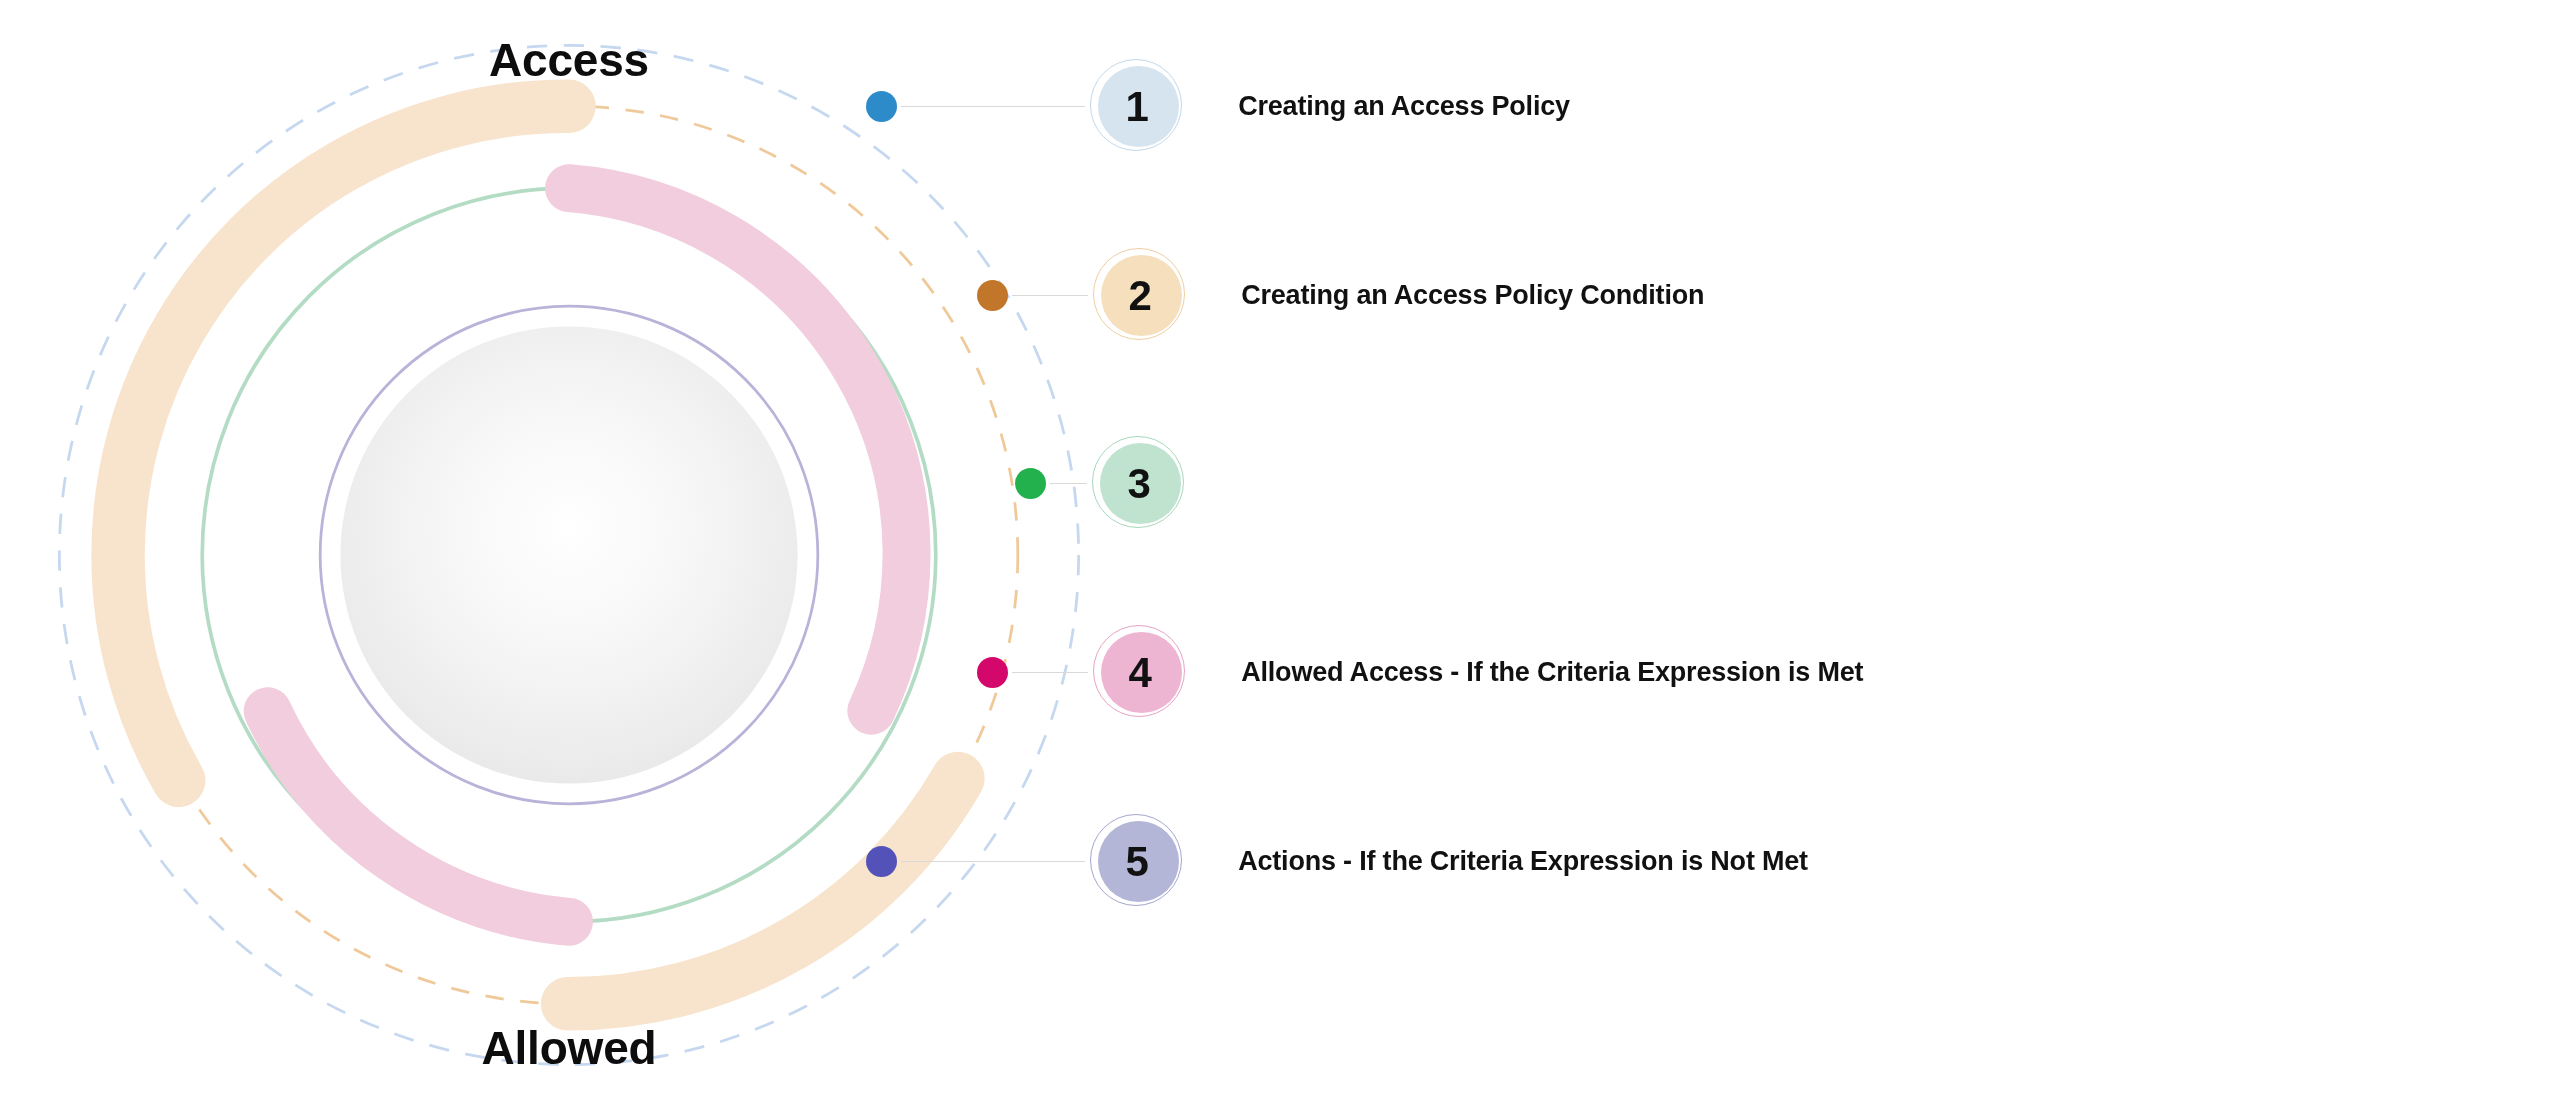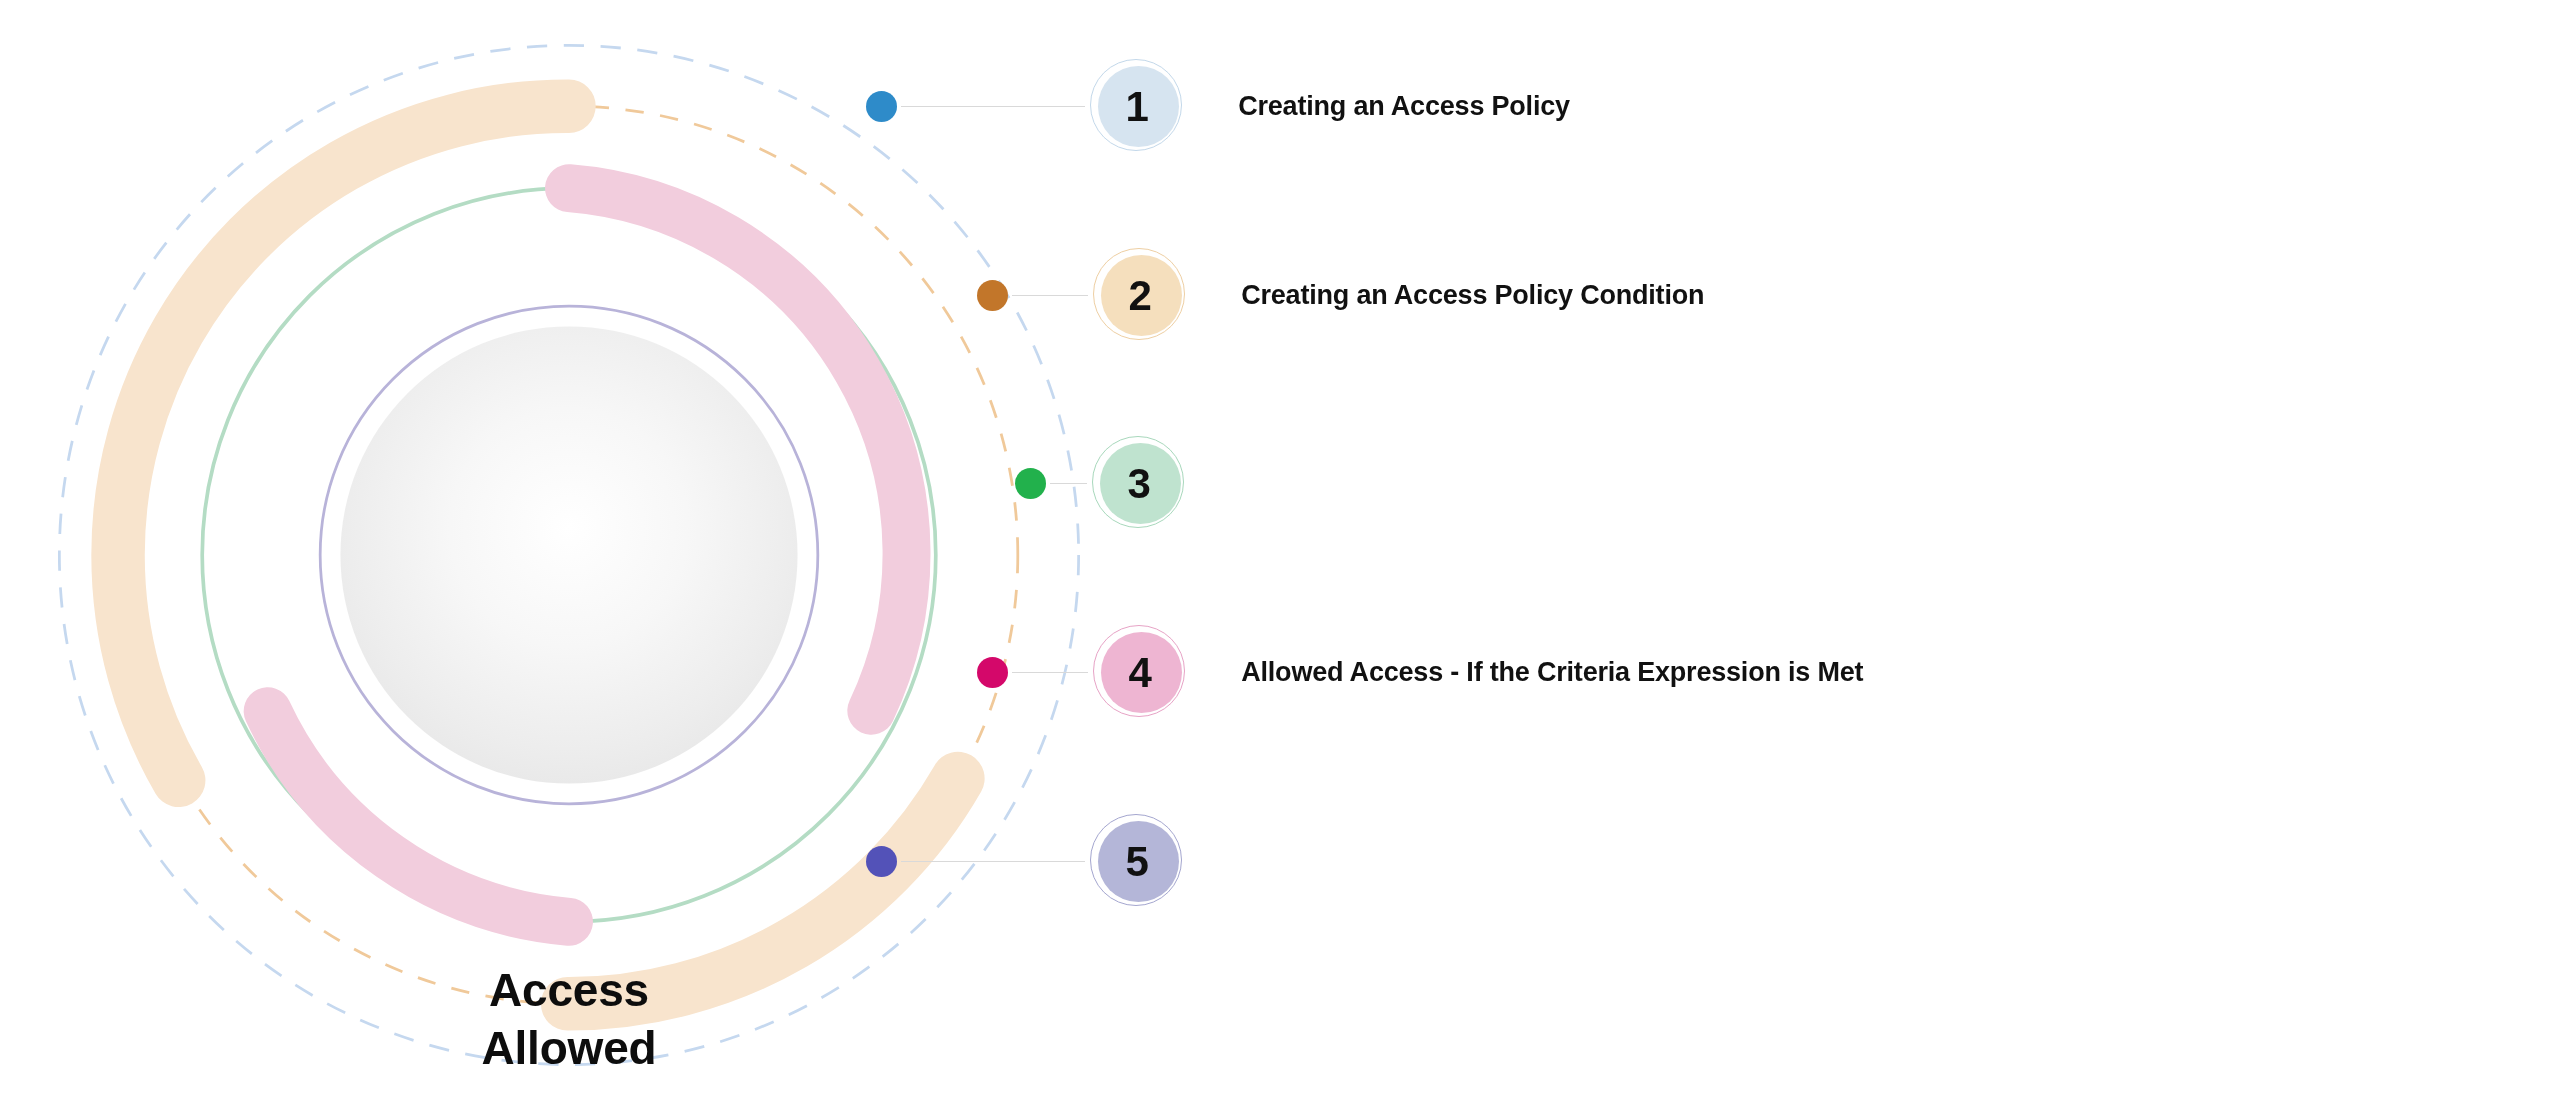--- a/index.html
+++ b/index.html
@@ -33,21 +33,21 @@
   #ring-svg { display: block; width: 100%; height: 100%; }
 
   #center-label {
     position: absolute;
     left: 0; top: 0;
     width: 1046px;
     height: 1046px;
     display: flex;
     flex-direction: column;
     align-items: center;
-    justify-content: flex-end;
+    justify-content: space-between;
     pointer-events: none;
   }
   #center-label .cline {
     font-size: 46px;
     font-weight: 700;
     color: #0d0d0d;
     line-height: 1.26;
     letter-spacing: -0.2px;
     text-align: center;
     white-space: nowrap;
@@ -213,17 +213,18 @@
     </div>
 
     <div class="legend-row" style="top: 806px; padding-left: 0px;">
       <span class="row-dot" style="background: rgb(83, 82, 184);"></span>
       <span class="row-line" style="width: 184px; background: rgb(217, 217, 217);"></span>
       <span class="badge">
         <span class="badge-ring" style="border-color: rgb(164, 166, 207);"></span>
         <span class="badge-fill" style="background: rgb(180, 182, 216);"></span>
         <span class="badge-num">5</span>
       </span>
+      <span class="row-text">Actions - If the Criteria Expression is Not Met</span>
     </div>
 
   </div>
 </div>
 
 
 </body></html>

